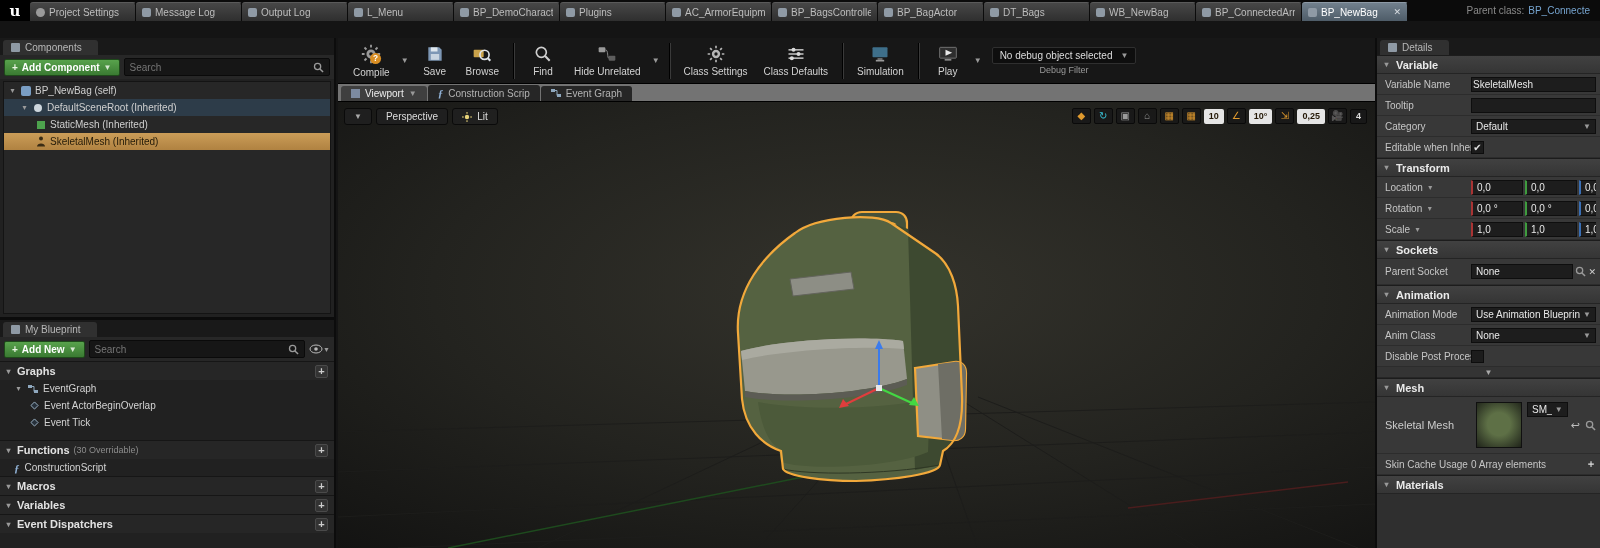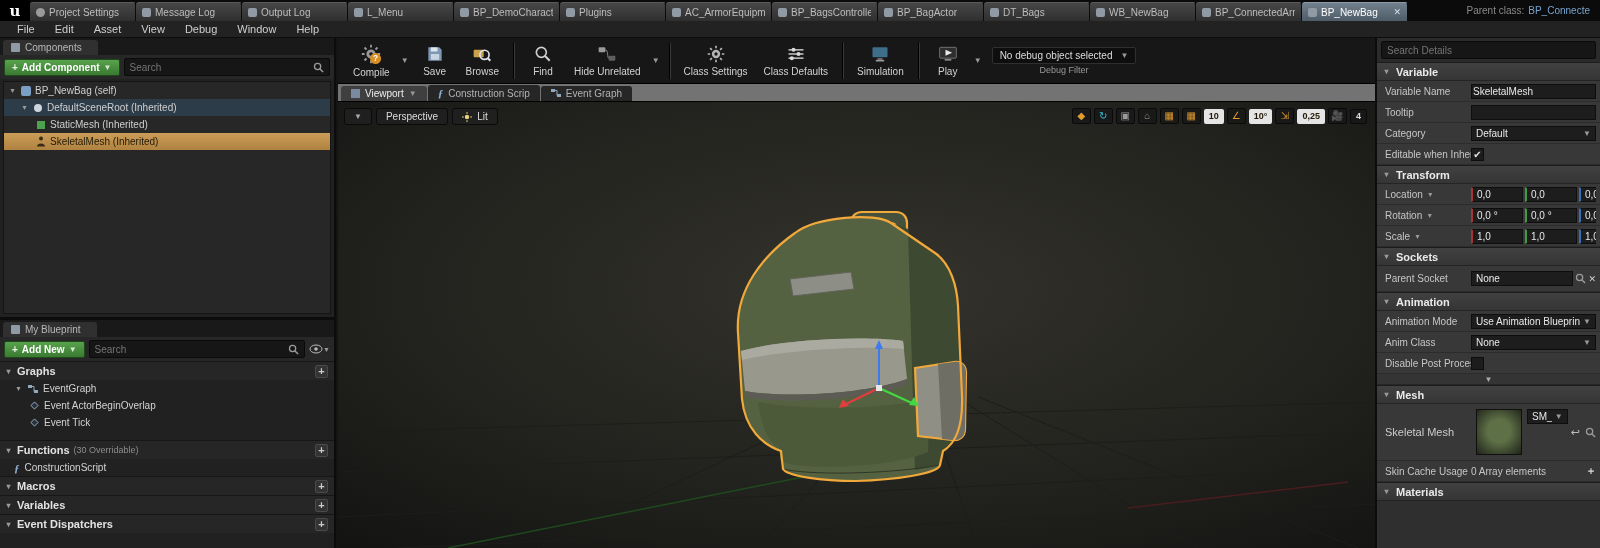--- a/index.html
+++ b/index.html
@@ -164,29 +164,20 @@
         <span class="ticon"></span>
         <span class="tlabel">BP_NewBag</span>
         <span class="closex">✕</span>
       </div>
     <div class="parentclass">
         <span>Parent class:</span>
         <span class="pcv">BP_Connecte</span>
       </div>
   </div>
 
-  <div class="menubar">
-    <span class="menuitem">File</span>
-    <span class="menuitem">Edit</span>
-    <span class="menuitem">Asset</span>
-    <span class="menuitem">View</span>
-    <span class="menuitem">Debug</span>
-    <span class="menuitem">Window</span>
-    <span class="menuitem">Help</span>
-  </div>
 
   <div class="left">
 
     <div class="comp">
       <div class="paneltabstrip">
         <div class="paneltab">
             <span class="ptabicon"></span>
             <span>Components</span>
           </div>
       </div>
@@ -537,24 +528,25 @@
         <span class="snapval">10°</span>
         <span class="snapic orange">⇲</span>
         <span class="snapval">0,25</span>
         <span class="snapic gray">🎥</span>
         <span class="snapval dark">4</span>
       </div>
     </div>
   </div>
 
   <div class="right">
-    <div class="dsearch">
-      <div class="searchbox">
-        <input placeholder="Search Details" style="">
-      </div>
+    <div class="paneltabstrip">
+      <div class="paneltab">
+          <span class="ptabicon"></span>
+          <span>Details</span>
+        </div>
     </div>
 
     <div class="sechead">
         <span class="caret">▾</span>
         <span>Variable</span>
       </div>
     <div class="prow">
       <span class="plabel">Variable Name</span>
       <span class="pval">
           <input class="textinput" value="SkeletalMesh" style="">

